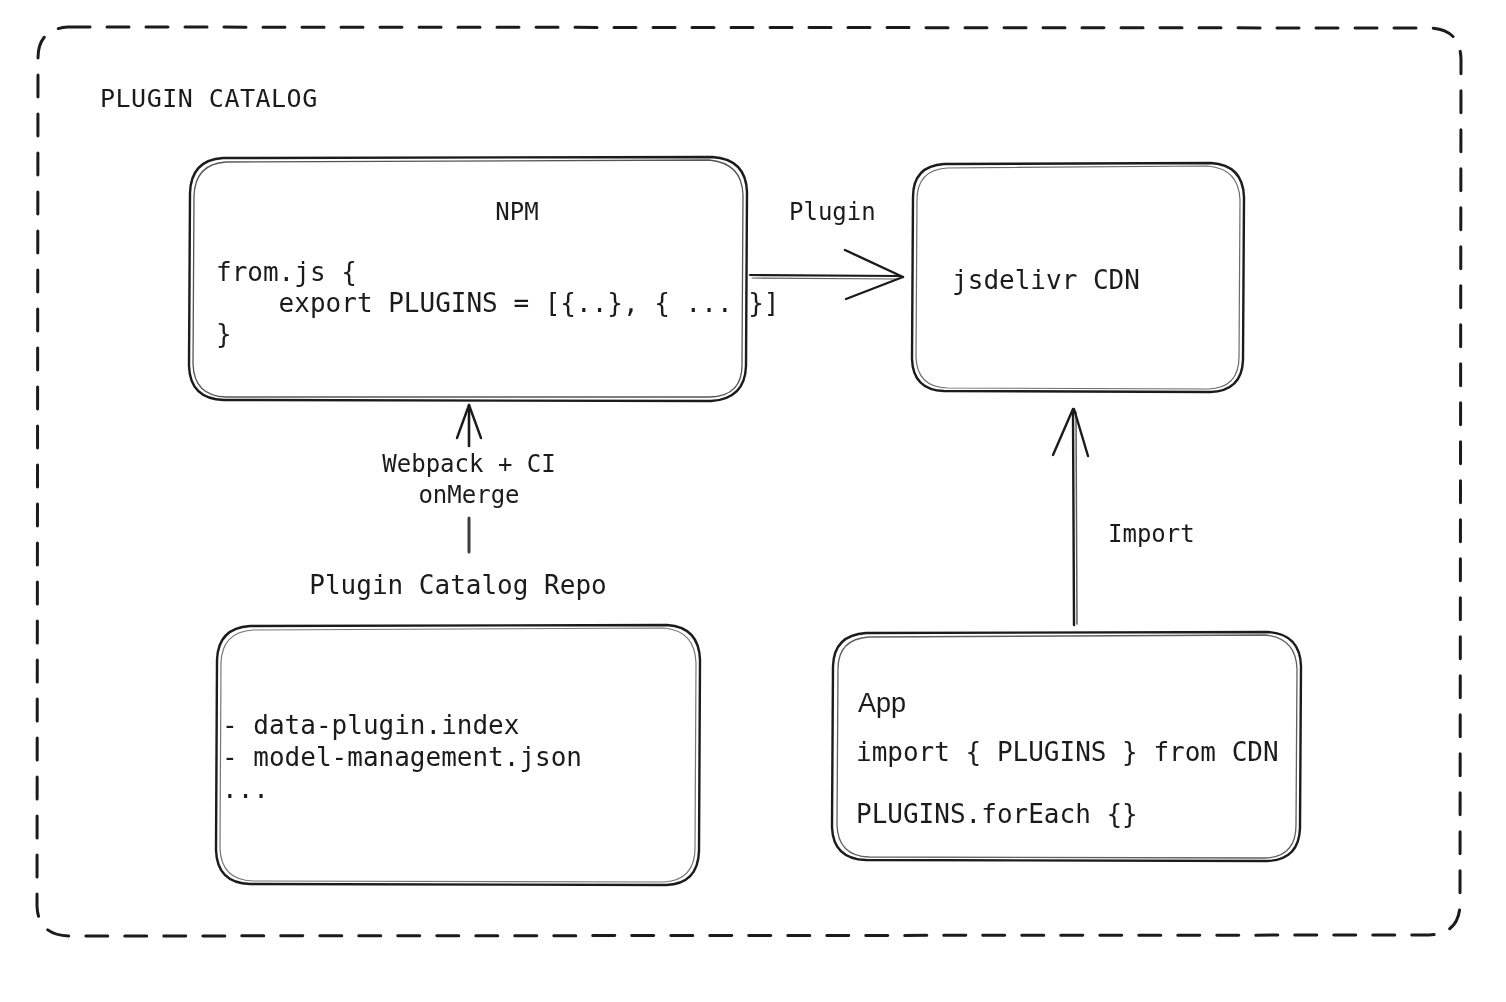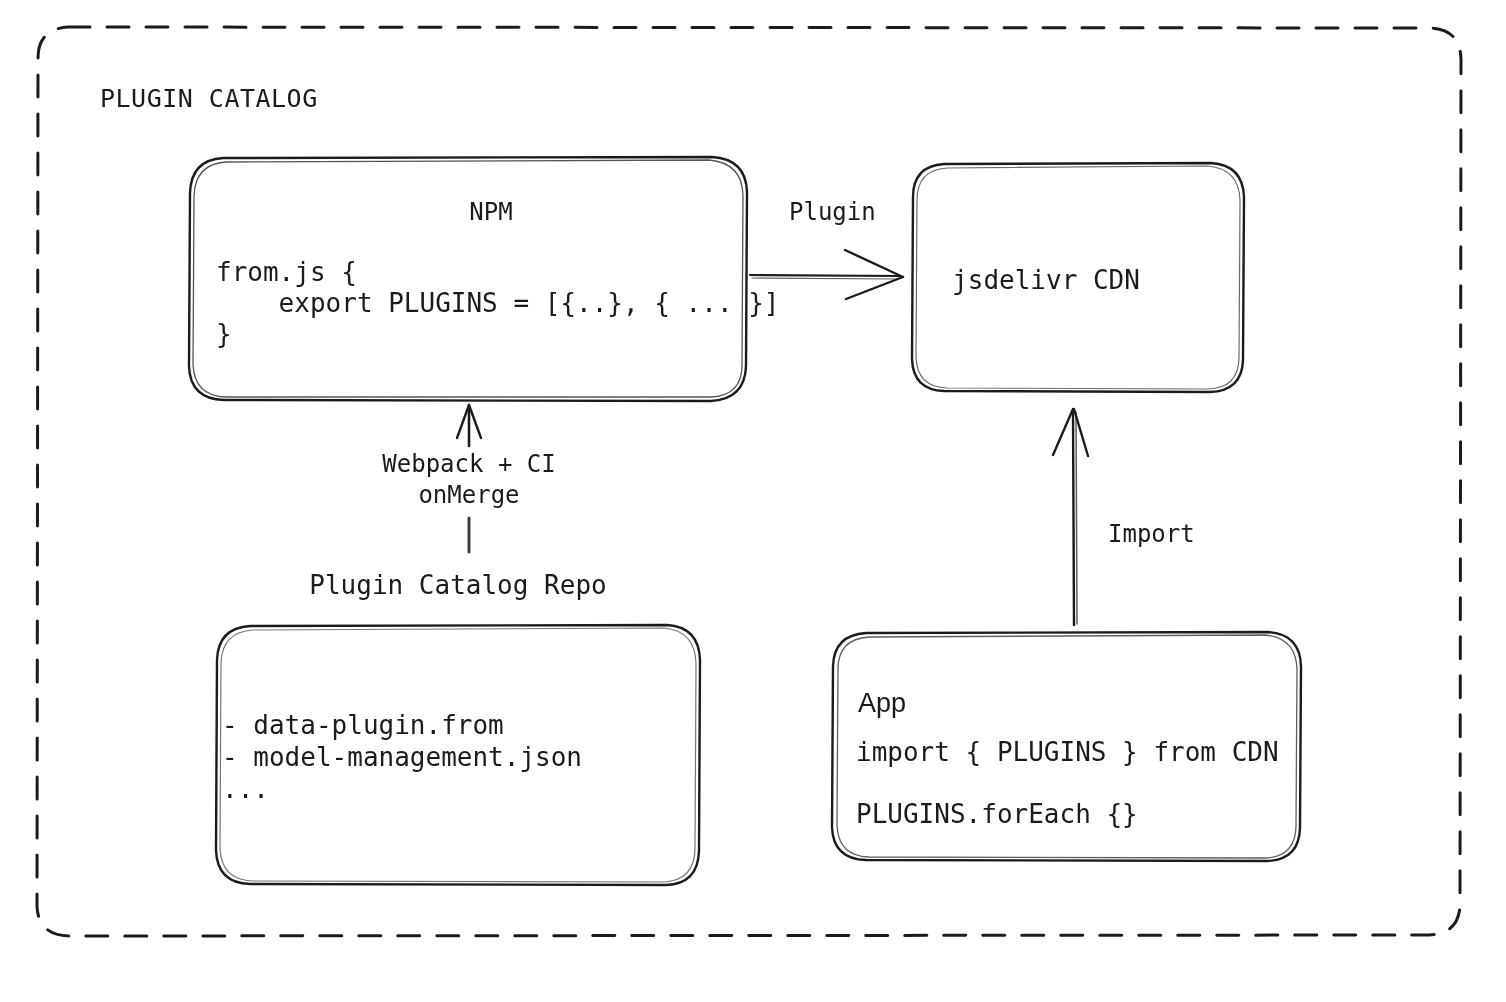--- a/index.html
+++ b/index.html
@@ -113,33 +113,33 @@
         <path d="M 1053 455 L 1073 409" stroke-width="2.4"></path>
         <path d="M 1088 456 L 1074 409" stroke-width="2.4"></path>
       </g>
 
     </g>
   </svg>
 
   <div class="lbl title-lbl" style="left:100px; top:82px;">PLUGIN CATALOG</div>
 
   <div>
-    <div class="lbl box-title center" style="left:189px; top:197px; width:558px;margin-left:23px;">NPM</div>
+    <div class="lbl box-title center" style="left:189px; top:197px; width:656px;">NPM</div>
     <div class="lbl code" style="left:216px; top:255px;">from.js {</div>
     <div class="lbl code" style="left:216px; top:286px;">    export PLUGINS = [{..}, { ... }]</div>
     <div class="lbl code" style="left:216px; top:317px;">}</div>
   </div>
 
   <div>
     <div class="lbl code center" style="left:912px; top:263px; width:268px;">jsdelivr CDN</div>
   </div>
 
   <div>
     <div class="lbl code center" style="left:216px; top:568px; width:484px;">Plugin Catalog Repo</div>
-    <div class="lbl code" style="left:222px; top:708px;">- data-plugin.from</div>
+    <div class="lbl code" style="left:222px; top:708px;">- data-plugin.index</div>
     <div class="lbl code" style="left:222px; top:740px;">- model-management.json</div>
     <div class="lbl code" style="left:222px; top:772px;">...</div>
   </div>
 
   <div>
     <div class="lbl sans" style="left:858px; top:674px;">App</div>
     <div class="lbl code" style="left:856px; top:735px;">import { PLUGINS } from CDN</div>
     <div class="lbl code" style="left:856px; top:797px;">PLUGINS.forEach {}</div>
   </div>
 

